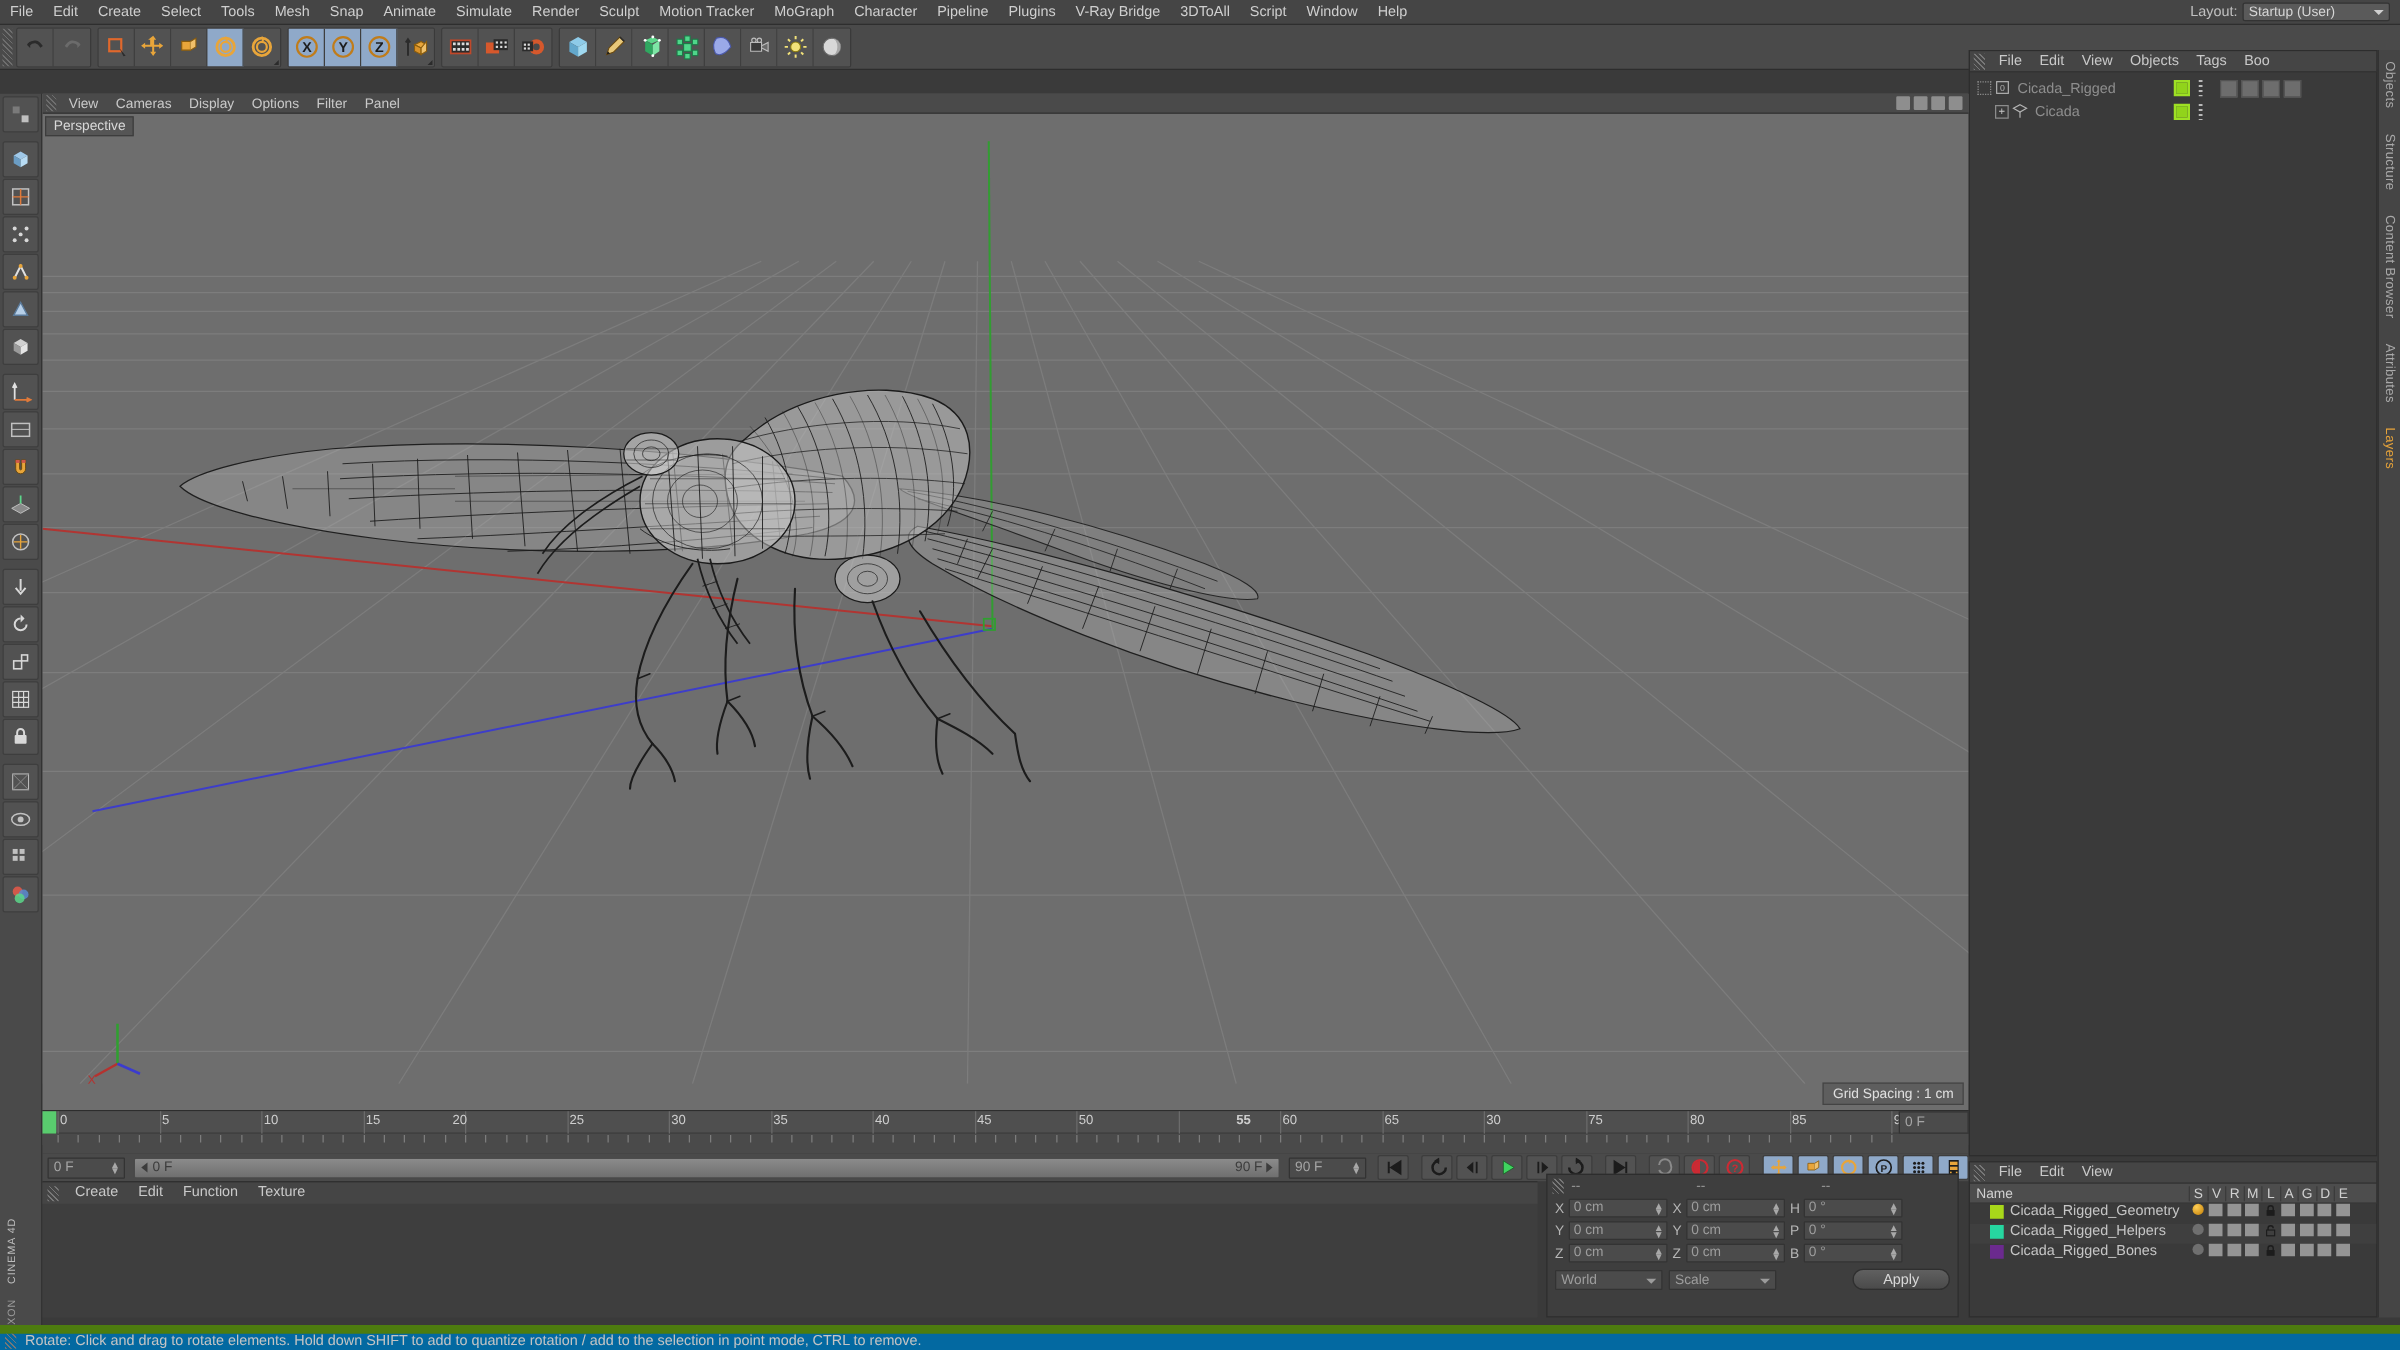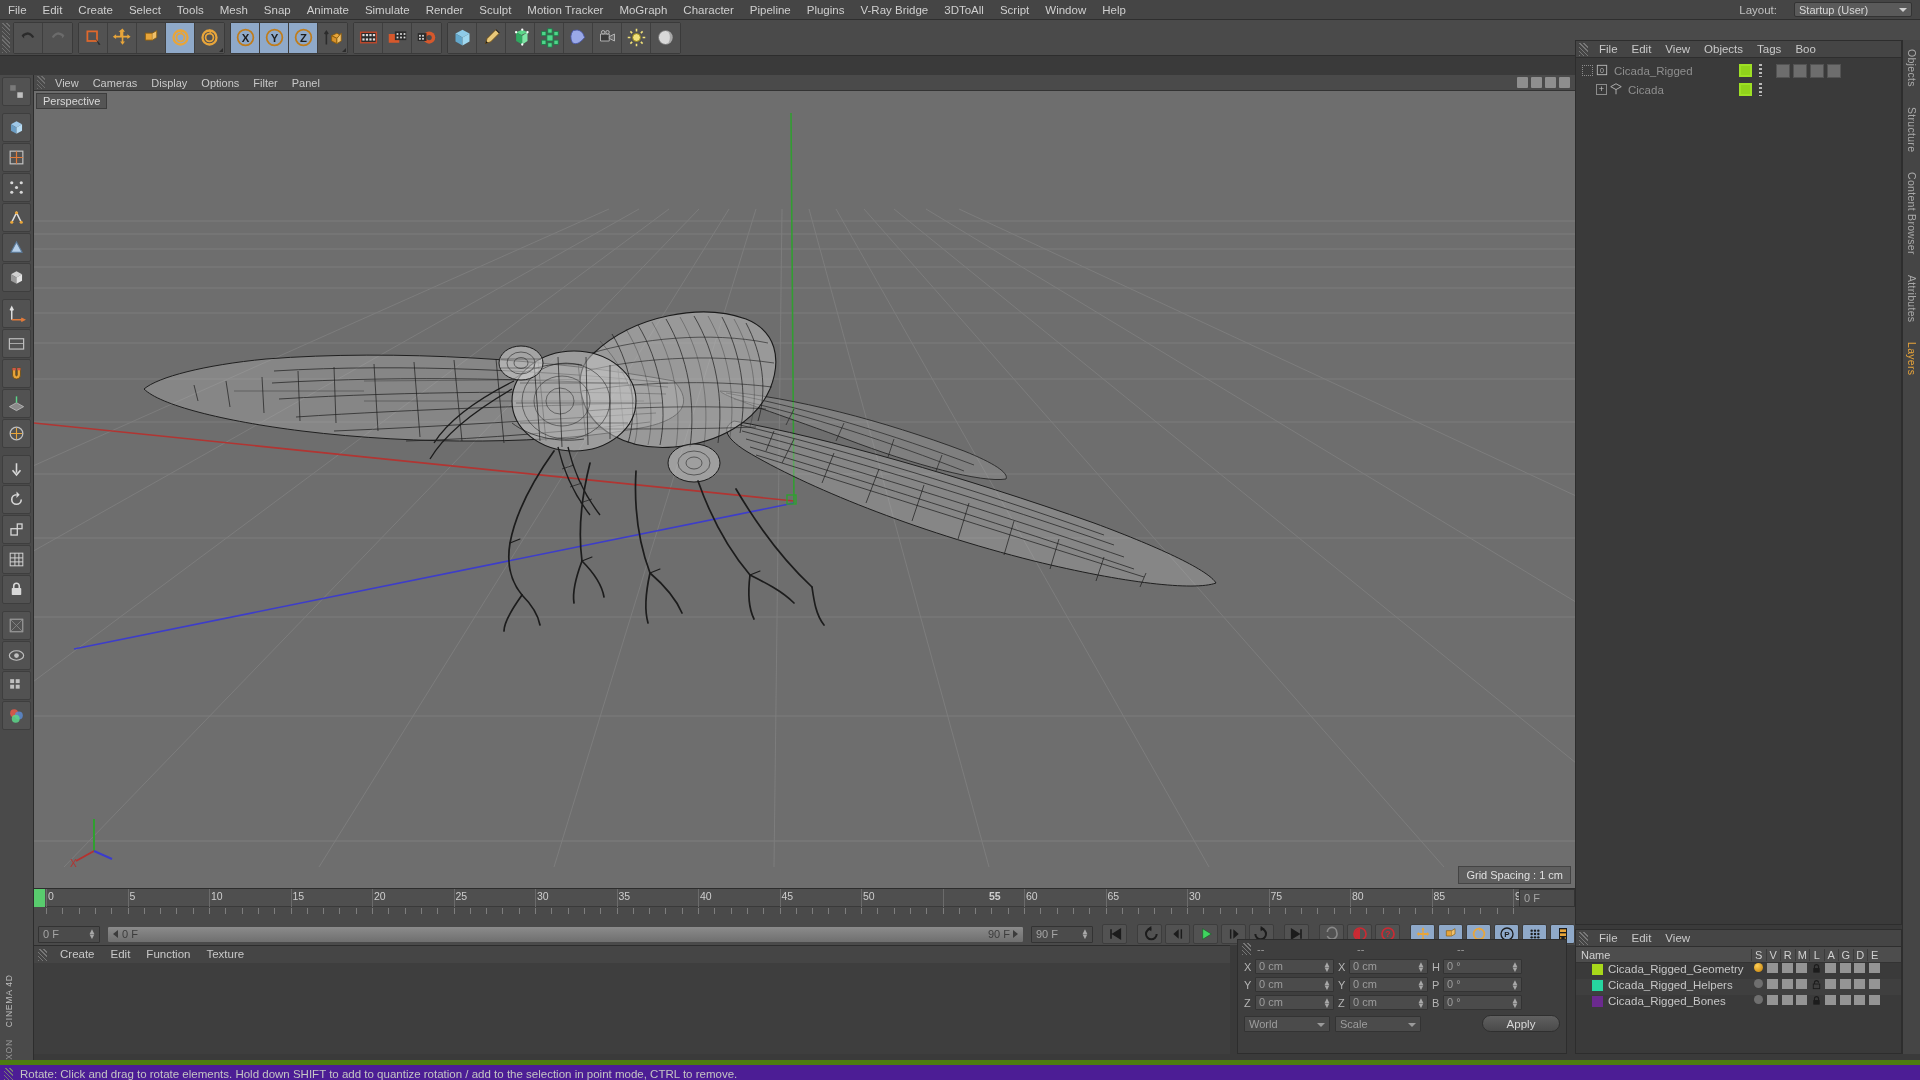--- a/index.html
+++ b/index.html
@@ -31,21 +31,21 @@
     border-left: 1px solid #0a2147;
   }
   .tb-btn.close { background: #9c2020; }
 
   
   .menubar {
     height: 20px; background: #454545; display: flex; align-items: center;
     border-bottom: 1px solid #2e2e2e; font-size: 11.5px;
   }
   .menubar .mi { padding: 0 8px; line-height: 20px; color: #cfcfcf; white-space: nowrap; }
-  .layout-box { margin-left: auto; display: flex; align-items: center; padding-right: 8px; gap: 17px; }
+  .layout-box { margin-left: auto; display: flex; align-items: center; padding-right: 8px; gap: 4px; }
   .layout-box .lb-label { font-size: 11.5px; color: #c0c0c0; }
   .layout-sel {
     width: 118px; height: 15px; background: #5a5a5a; border: 1px solid #333;
     border-radius: 2px; font-size: 11px; color: #d6d6d6;
     display: flex; align-items: center; padding: 0 4px; position: relative;
   }
   .layout-sel .caret {
     position: absolute; right: 4px; top: 5px;
     border-left: 4px solid transparent; border-right: 4px solid transparent;
     border-top: 4px solid #cfcfcf;
@@ -285,22 +285,22 @@
   }
   .mat-menubar .mgrip {
     width: 9px; height: 12px; margin: 0 5px 0 4px;
     background-image: repeating-linear-gradient(45deg, #777 0 1px, transparent 1px 3px);
   }
   .mat-menubar .mmi { padding: 0 8px; line-height: 17px; color: #c9c9c9; }
 
   
   .statusbar {
     position: absolute; left: 0; right: 0; bottom: 0; height: 20px;
-    background: #4c1d95; border-top: 5px solid #4d7c0f;
-    display: flex; align-items: flex-end; font-size: 11.5px; color: #c4c4c4;
+    background: #0369a1; border-top: 7px solid #4d7c0f;
+    display: flex; align-items: flex-start; font-size: 11.5px; color: #c4c4c4;
   }
   .statusbar .sgrip {
     width: 9px; height: 12px; margin: 0 7px 0 4px;
     background-image: repeating-linear-gradient(45deg, #777 0 1px, transparent 1px 3px);
   }
 
   svg { display: block; }
 </style>
 </head>
 <body>
@@ -1030,21 +1030,21 @@
       <div class="tl-playhead"></div>
     <div class="tl-tick" style="left: 12px;"></div>
         <div class="tl-num" style="left: 12px;">0</div>
         <div class="tl-tick" style="left: 93.5px;"></div>
         <div class="tl-num" style="left: 93.5px;">5</div>
         <div class="tl-tick" style="left: 175px;"></div>
         <div class="tl-num" style="left: 175px;">10</div>
         <div class="tl-tick" style="left: 256.5px;"></div>
         <div class="tl-num" style="left: 256.5px;">15</div>
         <div class="tl-tick" style="left: 338px;"></div>
-        <div class="tl-num" style="left: 338px;">20</div>
+        <div class="tl-num" style="left: 326px;">20</div>
         <div class="tl-tick" style="left: 419.5px;"></div>
         <div class="tl-num" style="left: 419.5px;">25</div>
         <div class="tl-tick" style="left: 501px;"></div>
         <div class="tl-num" style="left: 501px;">30</div>
         <div class="tl-tick" style="left: 582.5px;"></div>
         <div class="tl-num" style="left: 582.5px;">35</div>
         <div class="tl-tick" style="left: 664px;"></div>
         <div class="tl-num" style="left: 664px;">40</div>
         <div class="tl-tick" style="left: 745.5px;"></div>
         <div class="tl-num" style="left: 745.5px;">45</div>

